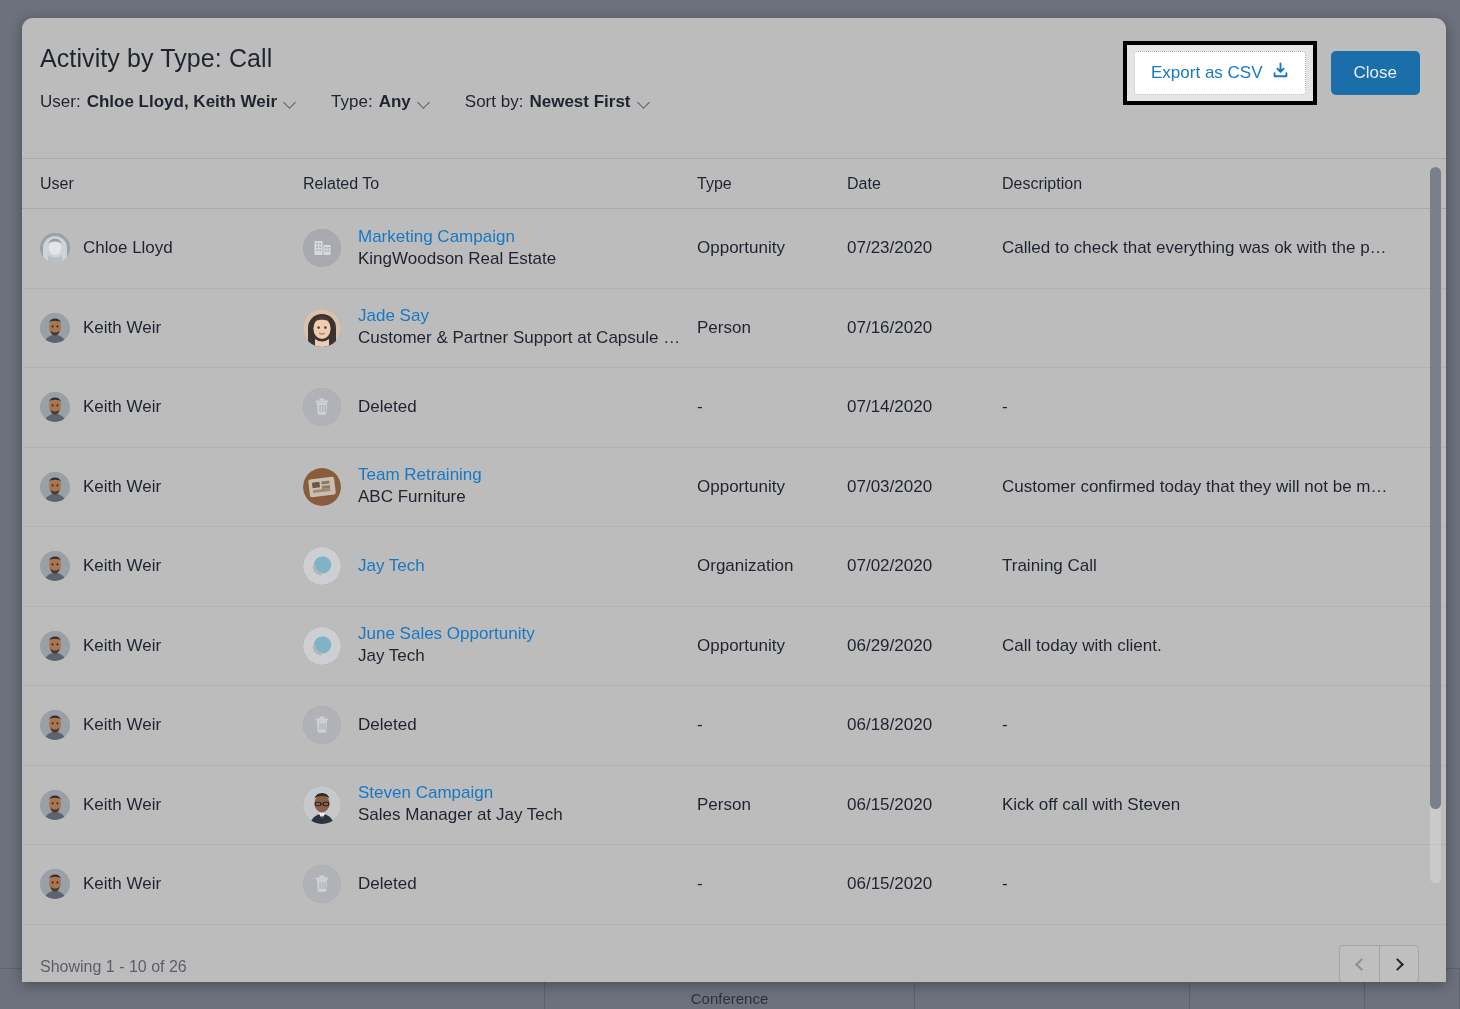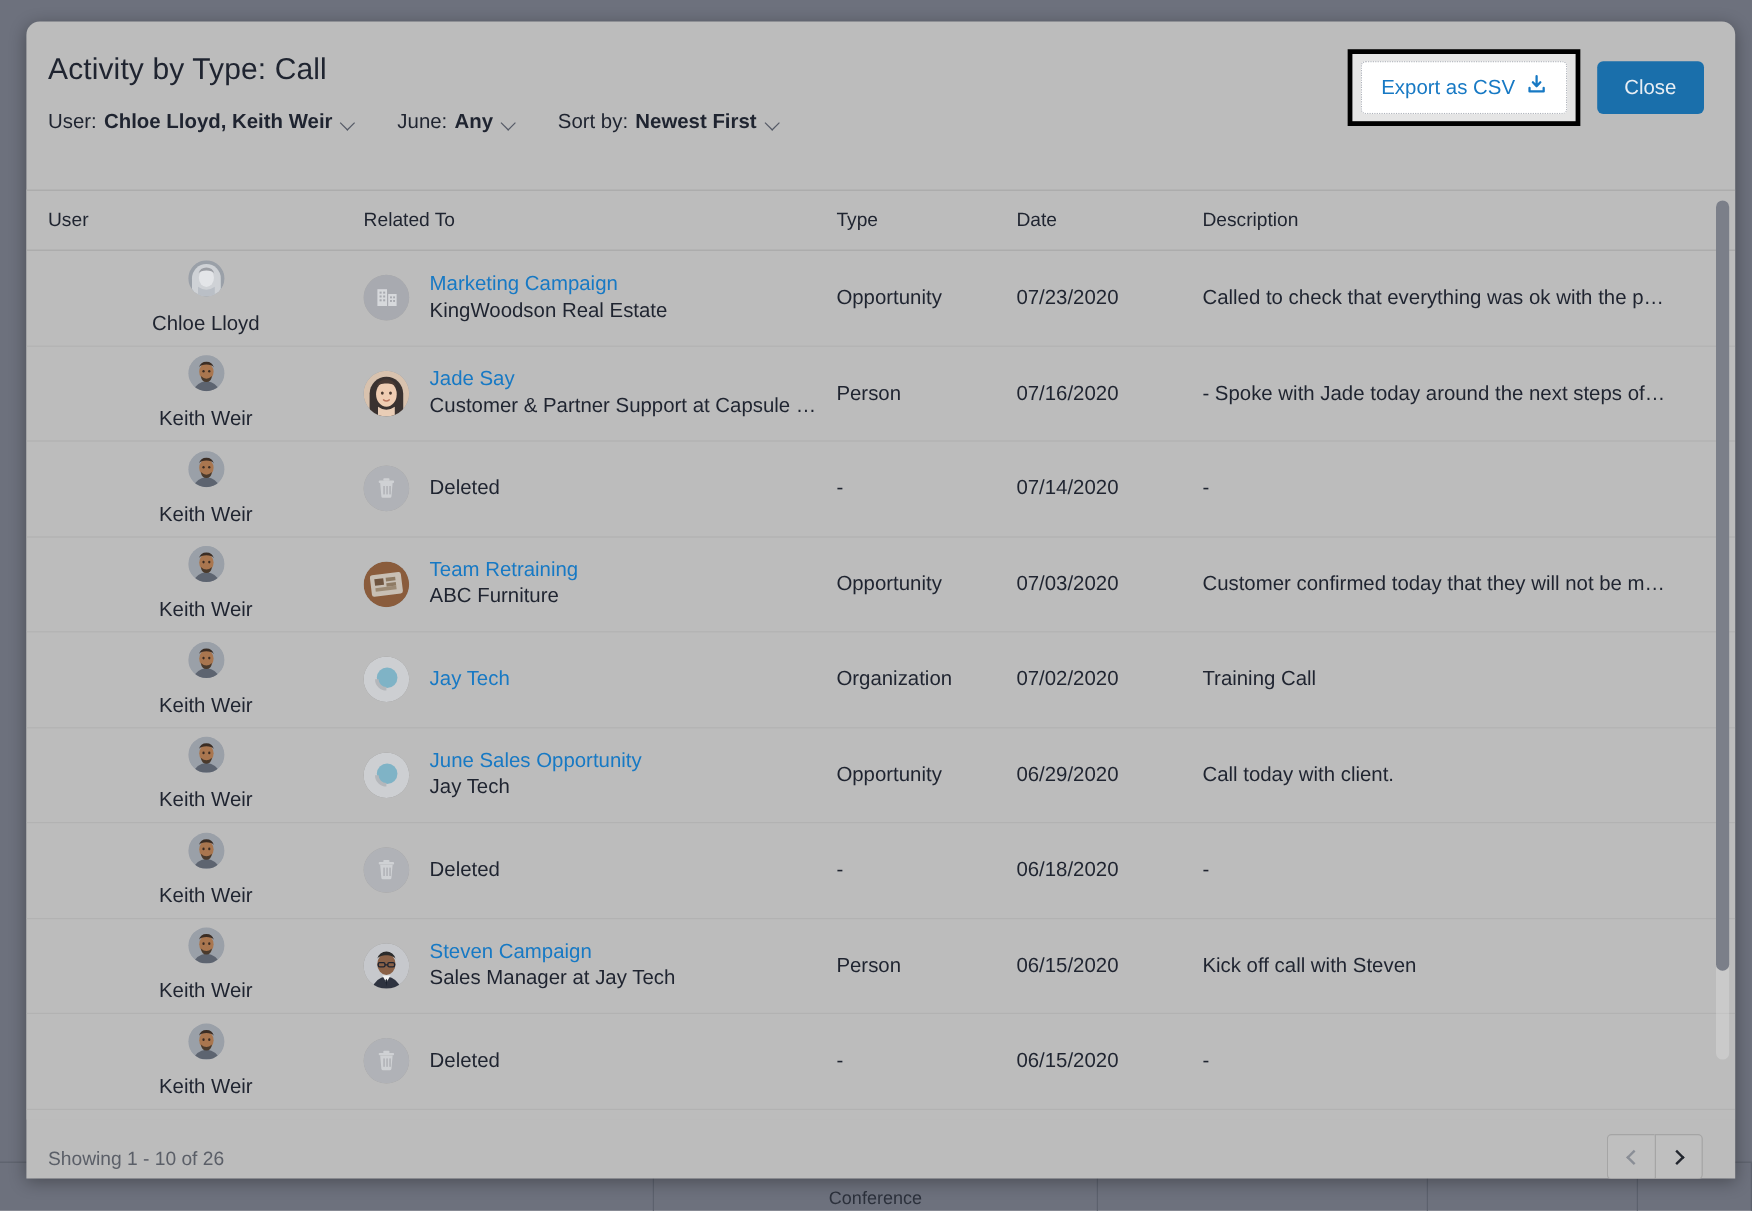--- a/index.html
+++ b/index.html
@@ -164,21 +164,21 @@
     font-weight: 400;
   }
   .data-row { height: 79.5px; }
 
   .col-user      { width: 263px; flex: 0 0 263px; }
   .col-related   { width: 394px; flex: 0 0 394px; }
   .col-type      { width: 150px; flex: 0 0 150px; }
   .col-date      { width: 155px; flex: 0 0 155px; }
   .col-desc      { flex: 1 1 auto; min-width: 0; }
 
-  .user-cell { display: flex; align-items: center; gap: 13px; flex-direction: column; }
+  .user-cell { display: flex; align-items: center; gap: 13px; }
   .user-name { font-size: 17px; color: #1f2430; }
 
   .related-cell { display: flex; align-items: center; gap: 17px; min-width: 0; }
   .related-text { min-width: 0; }
   .related-primary {
     font-size: 17px;
     color: #1779c4;
     cursor: pointer;
     white-space: nowrap;
     overflow: hidden;
@@ -306,21 +306,21 @@
   <div id="modal-header">
     <h1 id="dialog-title">Activity by Type: Call</h1>
 
     <div id="filter-bar">
       <div class="filter">
         <span class="f-label">User:</span>
         <span class="f-value">Chloe Lloyd, Keith Weir</span>
         <span class="chev"></span>
       </div>
       <div class="filter">
-        <span class="f-label">June:</span>
+        <span class="f-label">Type:</span>
         <span class="f-value">Any</span>
         <span class="chev"></span>
       </div>
       <div class="filter">
         <span class="f-label">Sort by:</span>
         <span class="f-value">Newest First</span>
         <span class="chev"></span>
       </div>
     </div>
 
@@ -419,21 +419,20 @@
                 <path d="M12 30 q7 5 14 0 v8 h-14 z" fill="#e9cdb6"></path>
               </svg>
             </span>
             <span class="related-text">
               <div class="related-primary">Jade Say</div>
               <div class="related-secondary">Customer &amp; Partner Support at Capsule C…</div>
             </span>
           </div>
           <div class="col-type cell-type">Person</div>
           <div class="col-date cell-date">07/16/2020</div>
-          <div class="col-desc cell-desc">- Spoke with Jade today around the next steps of On…</div>
         </div>
         <div class="table-row data-row">
           <div class="col-user user-cell">
             <span class="avatar">
               <svg width="30" height="30" viewBox="0 0 30 30">
                 <circle cx="15" cy="15" r="15" fill="#9aa0a8"></circle>
                 <path d="M4 30 q2 -7 11 -8.4 q9 1.4 11 8.4 z" fill="#5d6470"></path>
                 <ellipse cx="15" cy="13.8" rx="6" ry="7.2" fill="#a9764f"></ellipse>
                 <path d="M8.8 10.2 a6.4 6.4 0 0 1 12.4 0 c-1.6 -3.2 -10.8 -3.2 -12.4 0 z" fill="#3b2d24"></path>
                 <path d="M10.4 17.4 q4.6 4.4 9.2 0 q-0.6 5 -4.6 5 q-4 0 -4.6 -5 z" fill="#4a3a2c"></path>

